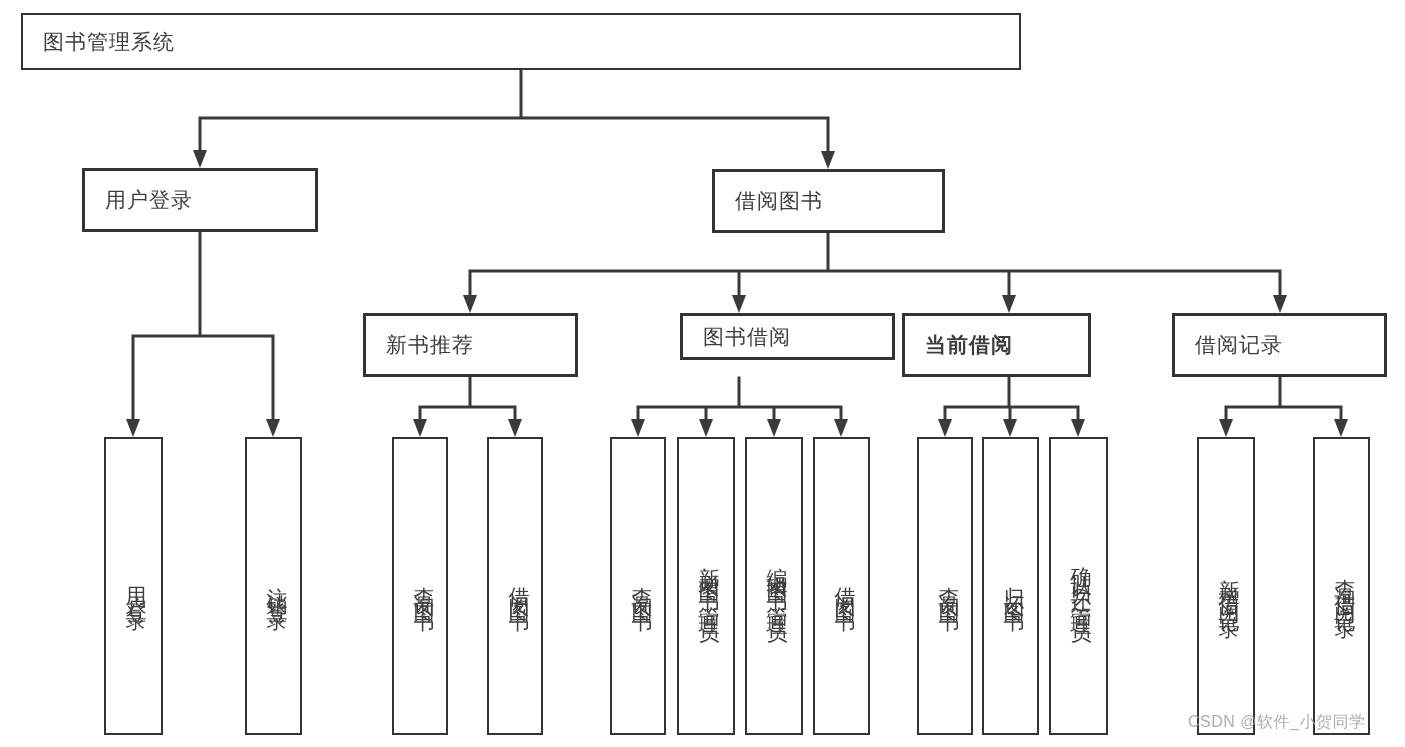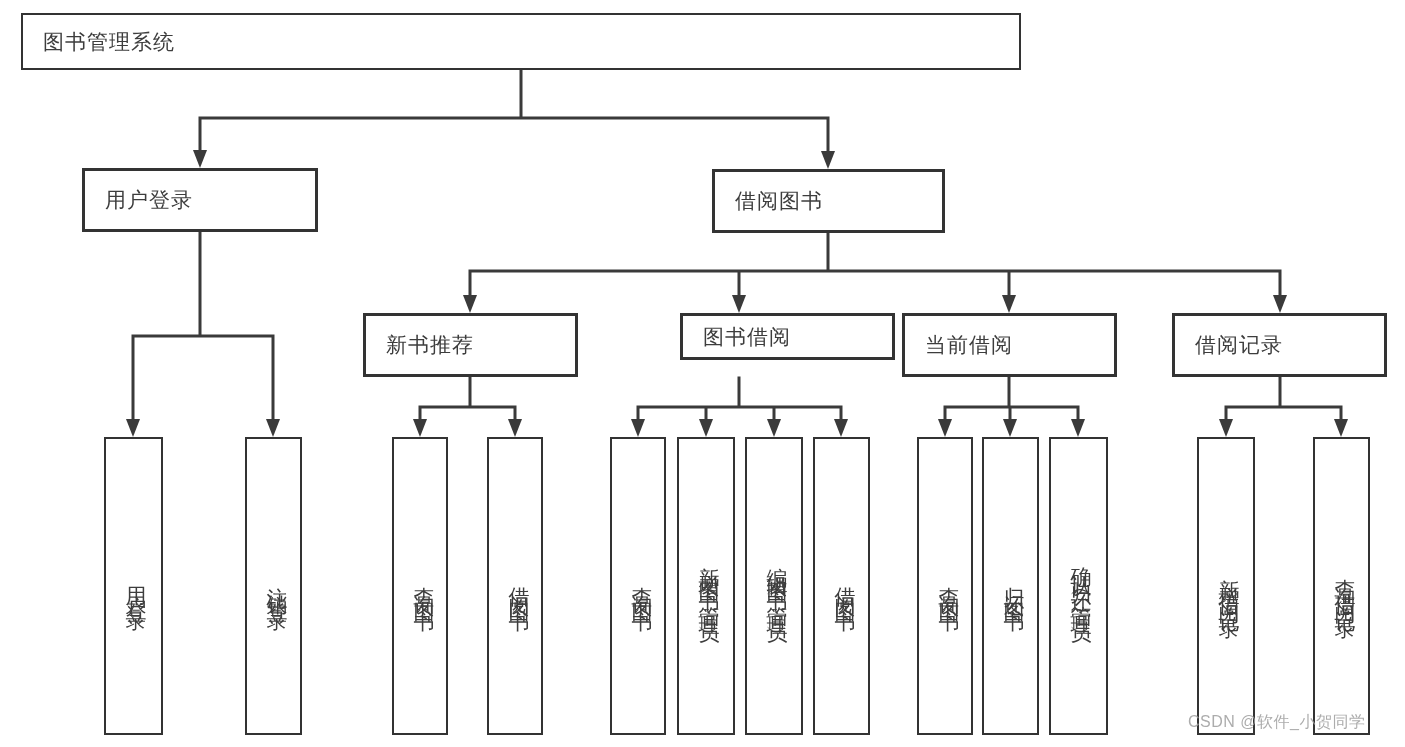--- a/index.html
+++ b/index.html
@@ -51,21 +51,21 @@
     color: #3d3d3d;
   }
   
   .n-root   { left: 21px;   top: 13px;  width: 1000px; height: 57px; }
   
   .n-login  { left: 82px;   top: 168px; width: 236px;  height: 64px; }
   .n-mgmt   { left: 712px;  top: 169px; width: 233px;  height: 64px; }
   
   .n-rec    { left: 363px;  top: 313px; width: 215px;  height: 64px; }
   .n-borrow { left: 632px;  top: 313px; width: 215px;  height: 47px; margin-left: 48px; }
-  .n-cur    { left: 902px;  top: 313px; width: 215px;  height: 64px; }
+  .n-cur    { left: 902px;  top: 313px; width: 189px;  height: 64px; font-weight: bold; }
   .n-hist   { left: 1172px; top: 313px; width: 215px;  height: 64px; }
   
   .leaf     { top: 437px; height: 298px; }
   .l-1  { left: 104px;  width: 59px; }
   .l-2  { left: 245px;  width: 57px; }
   .l-3  { left: 392px;  width: 56px; }
   .l-4  { left: 487px;  width: 56px; }
   .l-5  { left: 610px;  width: 56px; }
   .l-6  { left: 677px;  width: 58px; }
   .l-7  { left: 745px;  width: 58px; }

